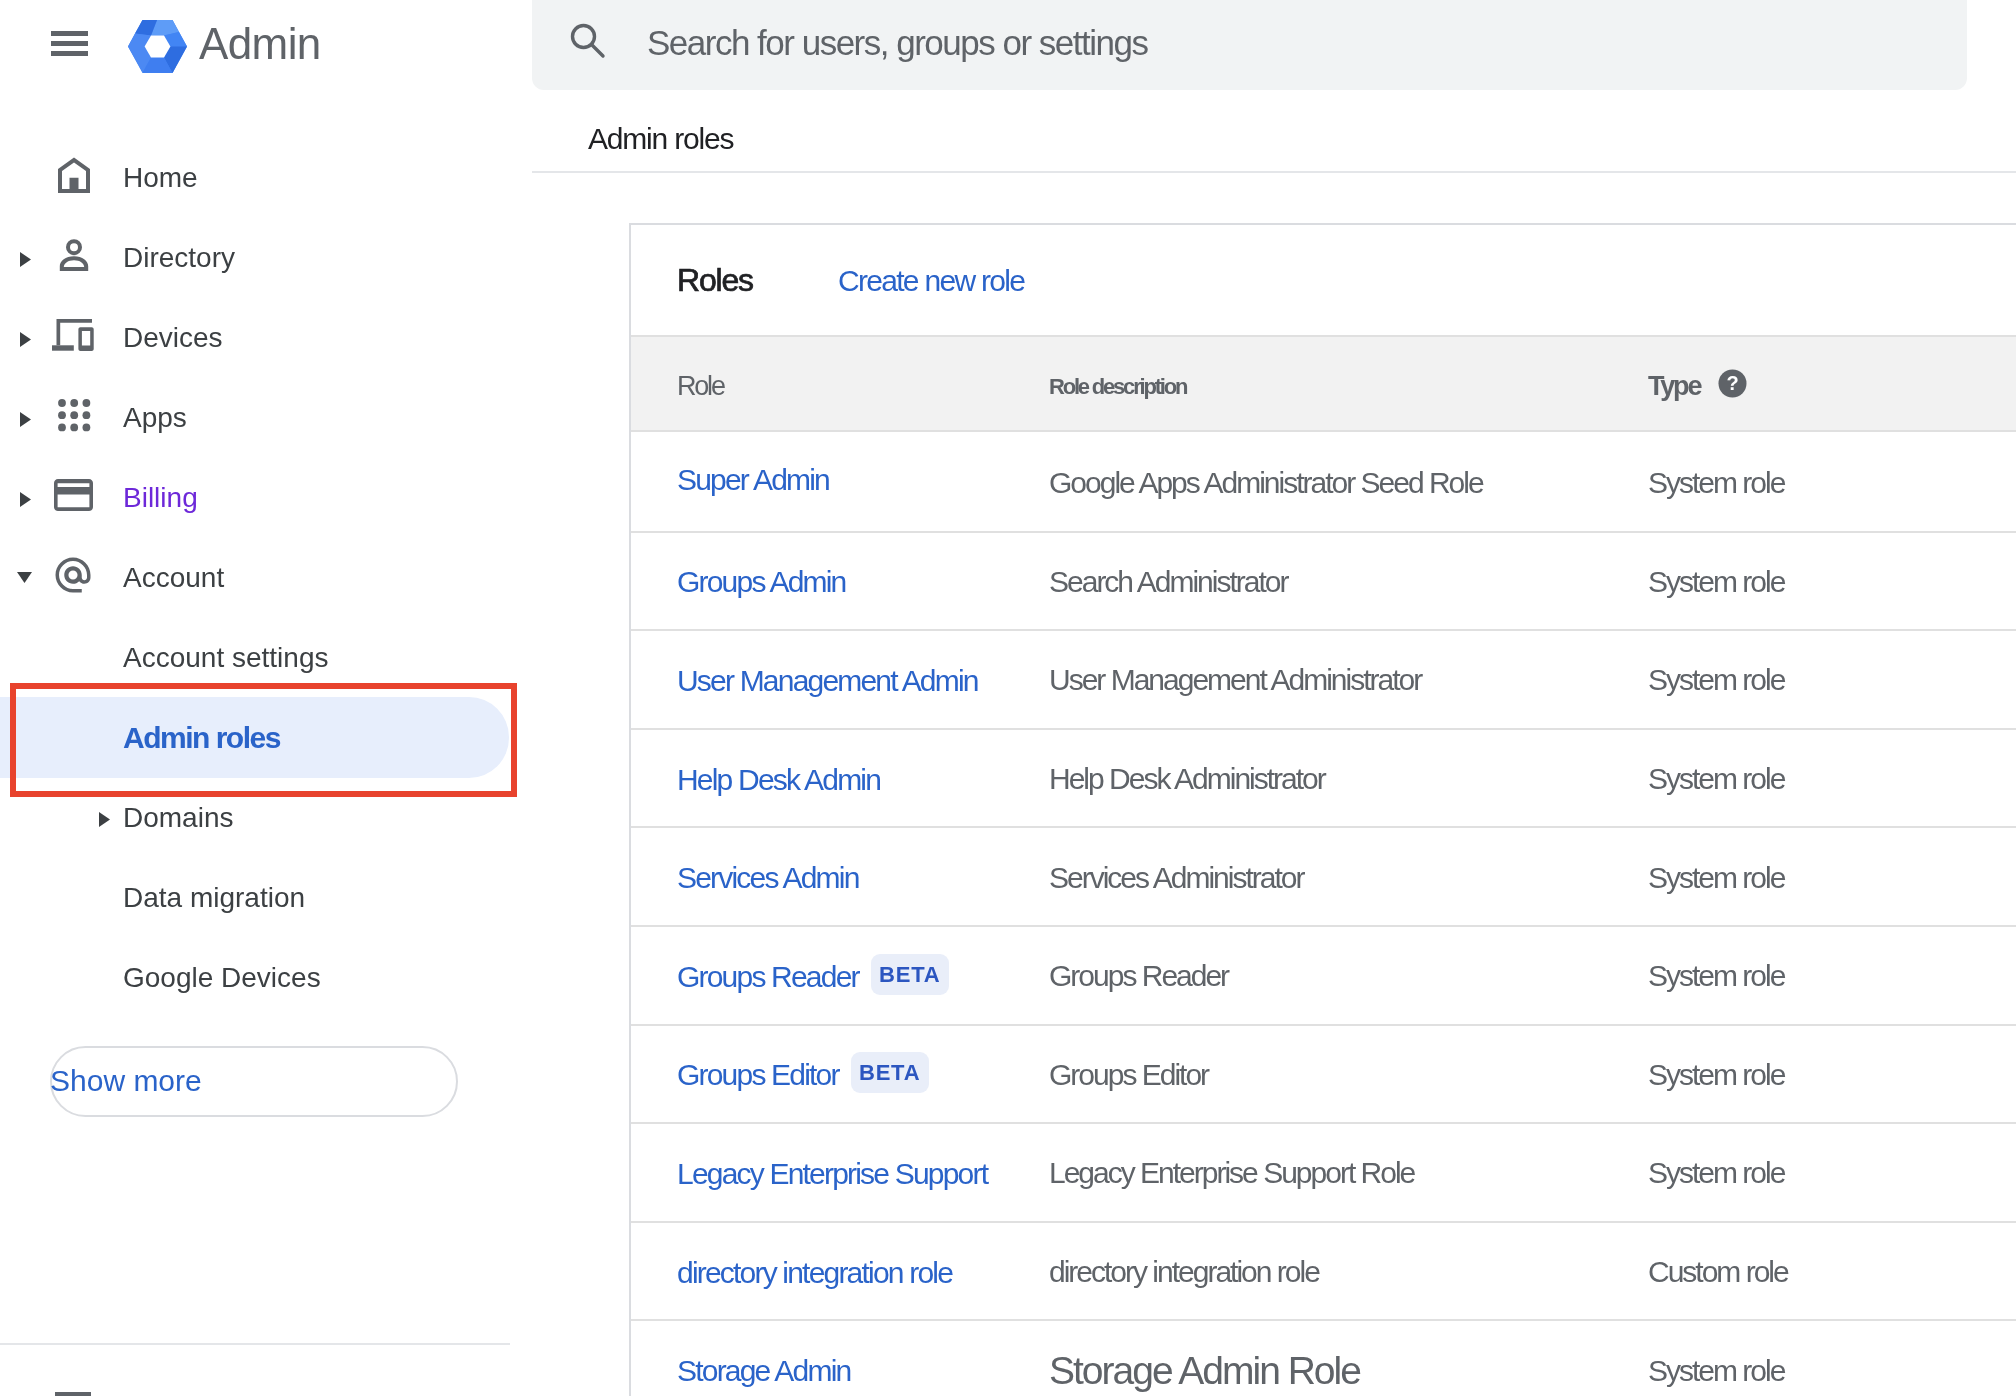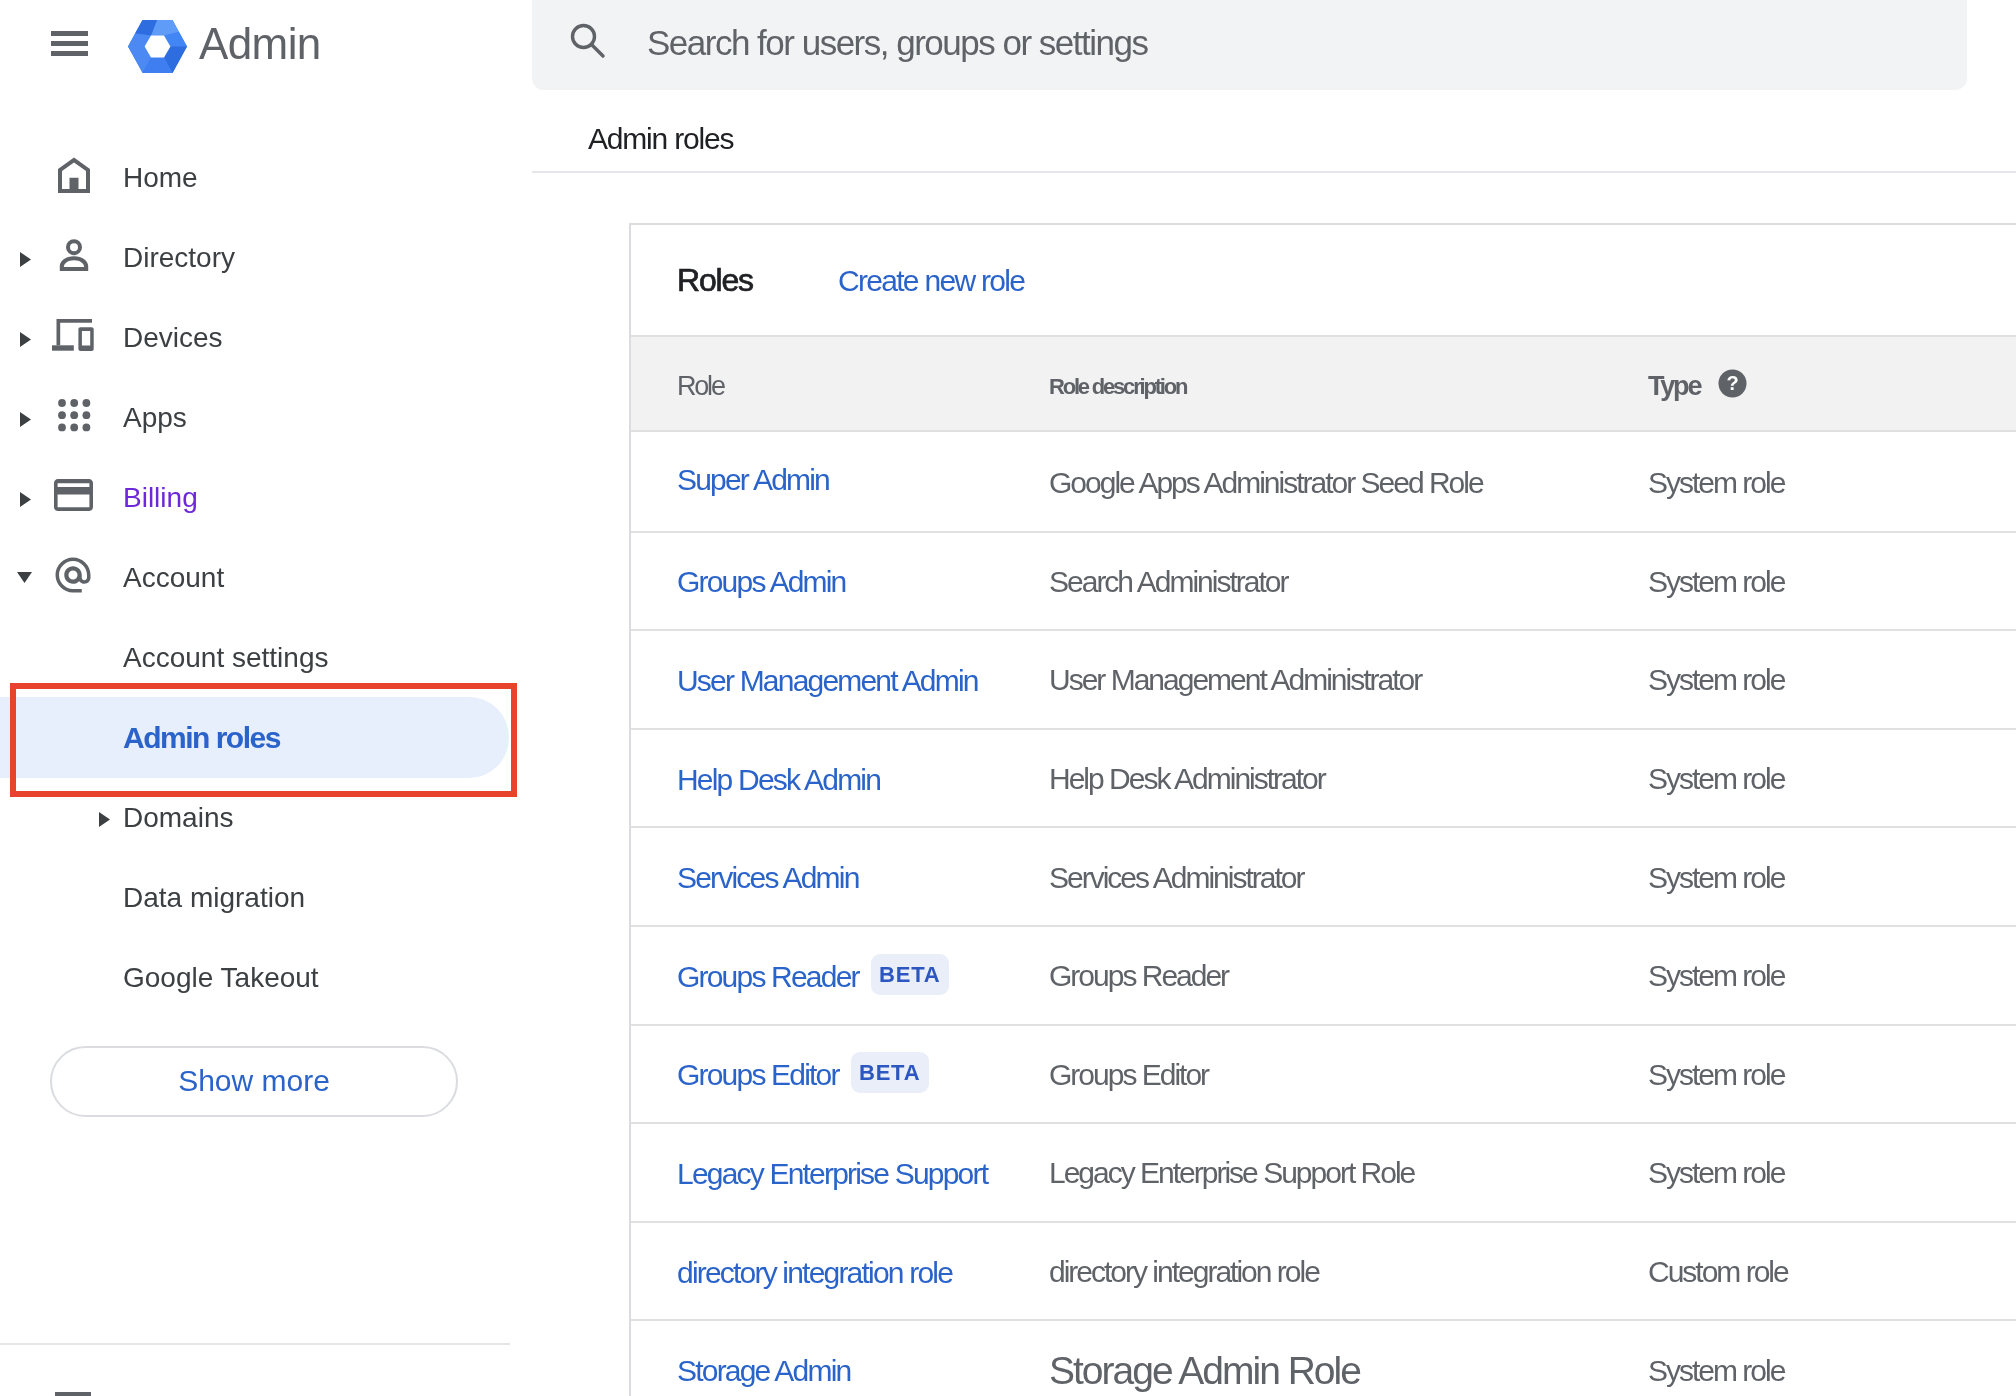--- a/index.html
+++ b/index.html
@@ -101,24 +101,24 @@
 <div class="abs" style="left:0;top:697px;width:509px;height:81px;background:#e7eefc;border-radius:0 40px 40px 0;"></div>
 <div class="abs" style="left:10px;top:683px;width:507px;height:114px;border:6px solid #e8432d;"></div>
 
 <div class="abs" style="left:123px;top:643px;font-size:28px;color:#3c4043;line-height:29px;">Account settings</div>
 <div class="abs" style="left:123px;top:722px;font-size:30px;color:#2a63c9;line-height:31px;font-weight:700;letter-spacing:-1.5px;">Admin roles</div>
 <svg class="abs" style="left:99px;top:812px;" width="11" height="15" viewBox="0 0 11 15">
     <polygon points="0,0 11,7.5 0,15" fill="#3c4043"></polygon>
   </svg>
 <div class="abs" style="left:123px;top:803px;font-size:28px;color:#3c4043;line-height:29px;">Domains</div>
 <div class="abs" style="left:123px;top:883px;font-size:28px;color:#3c4043;line-height:29px;">Data migration</div>
-<div class="abs" style="left:123px;top:963px;font-size:28px;color:#3c4043;line-height:29px;">Google Takeout</div>
+<div class="abs" style="left:123px;top:963px;font-size:28px;color:#3c4043;line-height:29px;">Google Devices</div>
 
 <div class="abs" style="left:50px;top:1046px;width:408px;height:71px;border:2px solid #dadce0;border-radius:36px;"></div>
-<div class="abs" style="left:50px;top:1046px;width:408px;height:71px;font-size:30px;color:#2a63c9;text-align:center;line-height:69px;">Show more</div>
+<div class="abs" style="left:50px;top:1046px;width:408px;height:71px;font-size:30px;color:#2a63c9;text-align:left;line-height:69px;">Show more</div>
 
 <div class="abs" style="left:0;top:1343px;width:510px;height:2px;background:#e4e6e9;"></div>
 <div class="abs" style="left:55px;top:1392px;width:36px;height:4px;background:#5f6368;"></div>
 
 <div class="abs" style="left:629px;top:223px;width:1387px;height:1173px;border-top:2px solid #dadce0;border-left:2px solid #dadce0;"></div>
 
 <div class="abs" style="left:677px;top:263px;font-size:32px;color:#202124;line-height:34px;font-weight:400;letter-spacing:-1.2px;-webkit-text-stroke:0.7px #202124;">Roles</div>
 <div class="abs" style="left:838px;top:265px;font-size:30px;color:#2a63c9;line-height:32px;letter-spacing:-1.7px;">Create new role</div>
 
 <div class="abs" style="left:631px;top:335px;width:1385px;height:97px;background:#f2f2f2;border-top:2px solid #e0e0e0;border-bottom:2px solid #e0e0e0;"></div>

